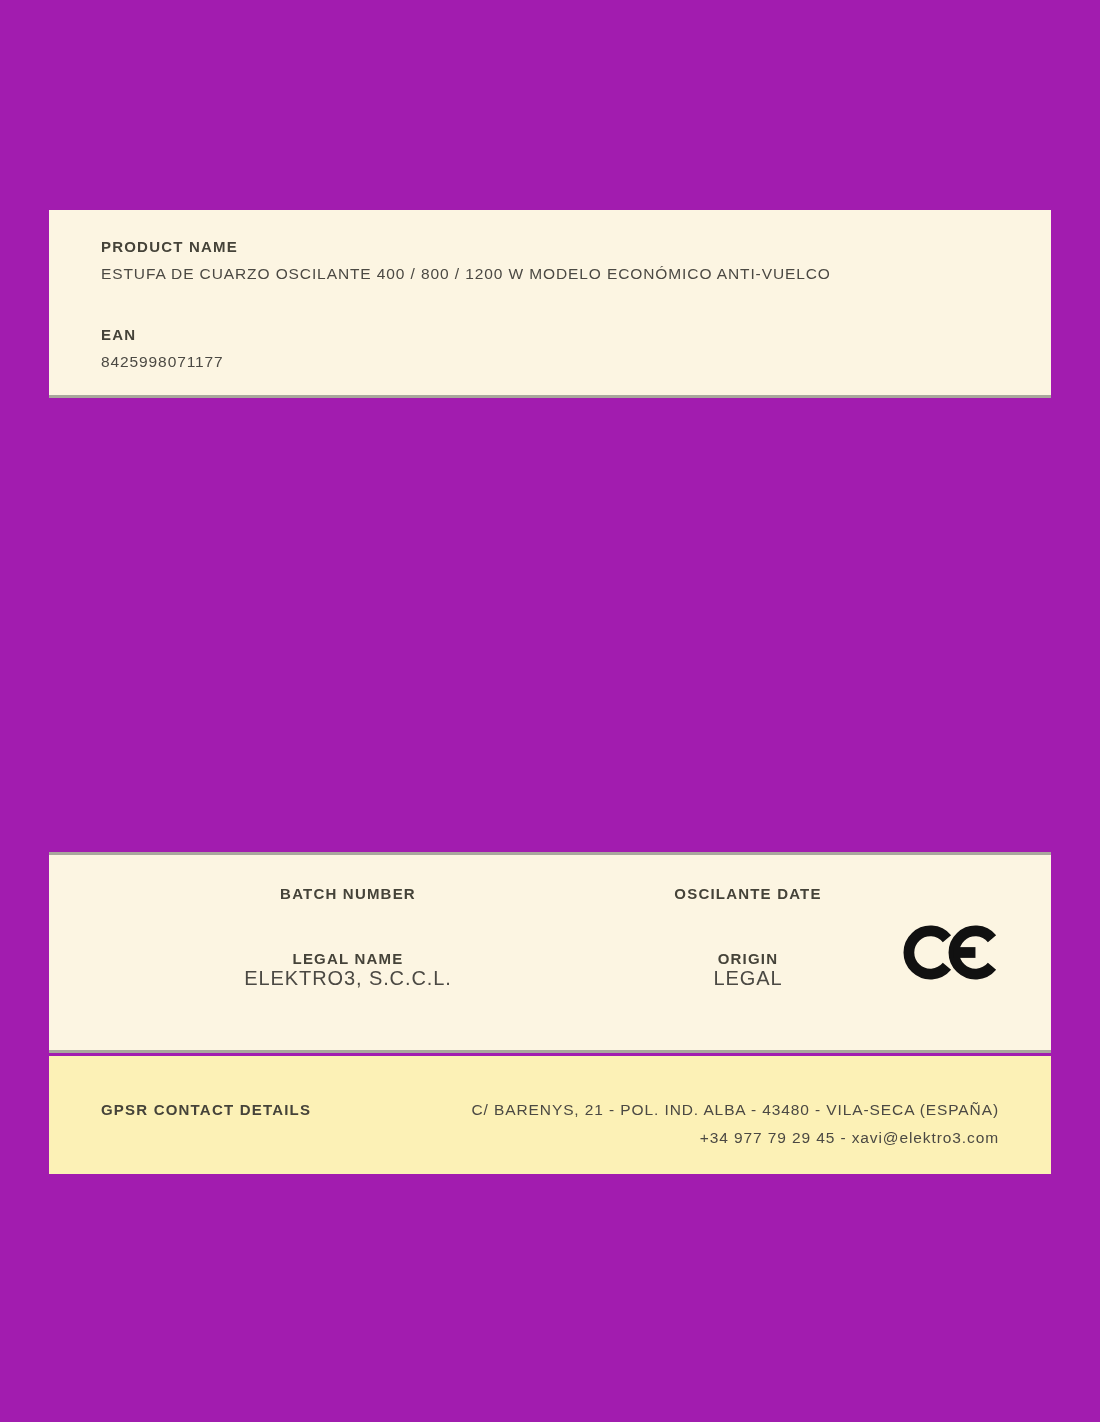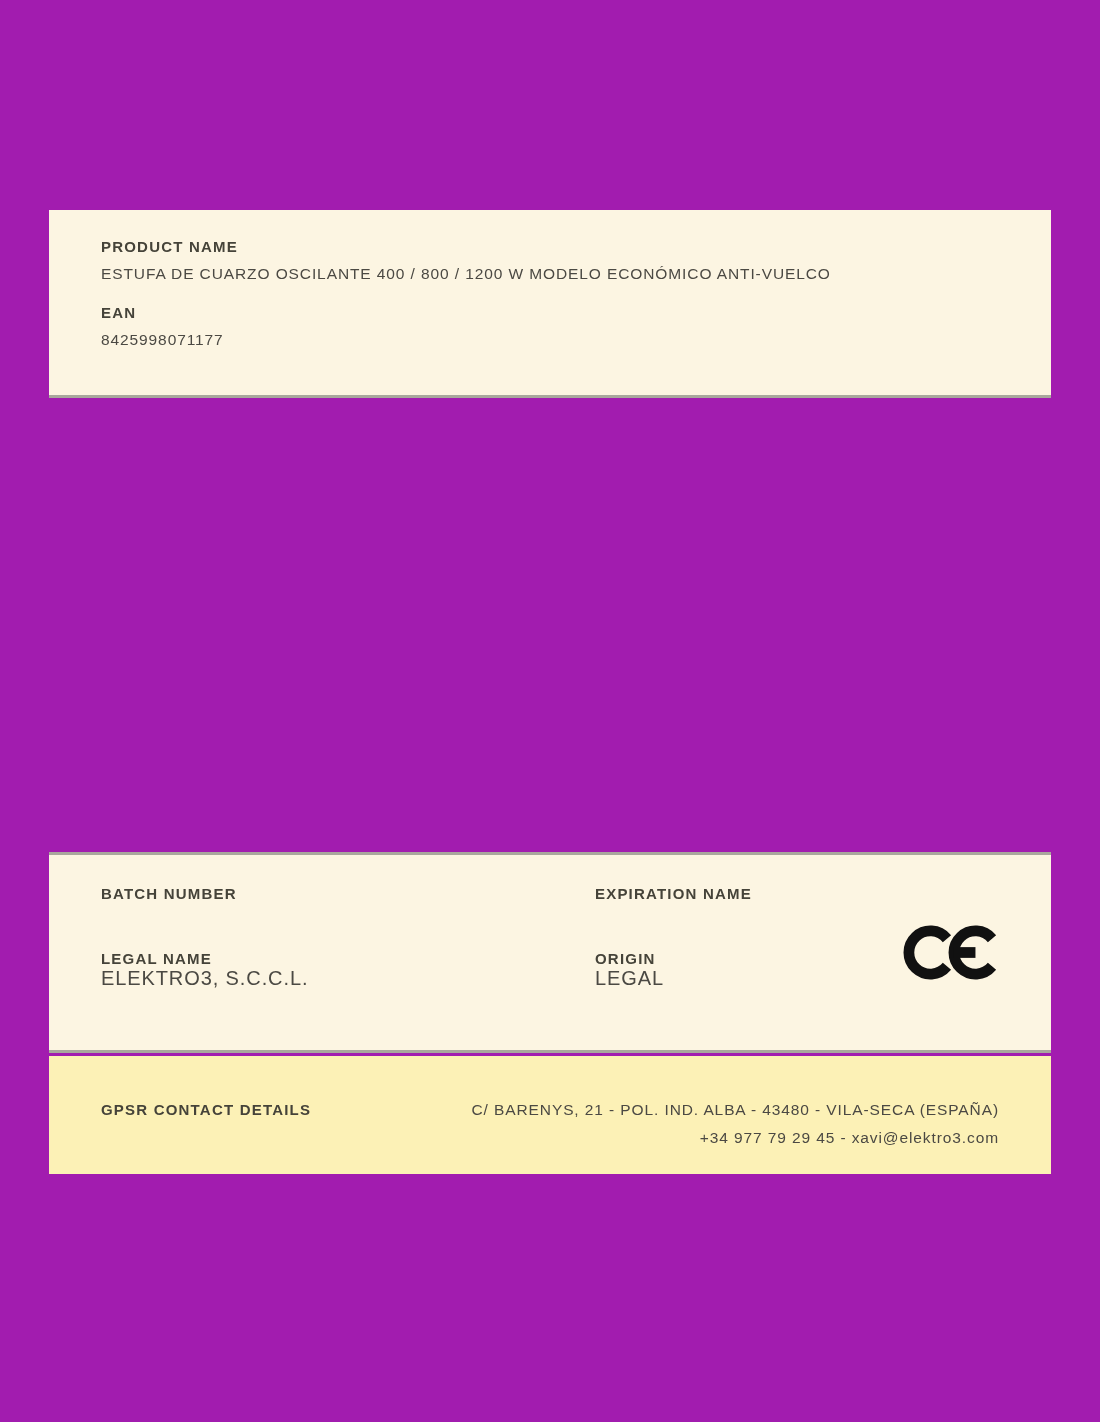--- a/index.html
+++ b/index.html
@@ -36,36 +36,36 @@
     font-weight: bold;
     letter-spacing: 1.2px;
     color: #454339;
   }
   .field-value {
     font-size: 15.5px;
     letter-spacing: 0.9px;
     margin-top: 10px;
     color: #4b4943;
   }
-  .ean-label { margin-top: 21px; }
+  .ean-label { margin-top: 43px; }
   
   .batch-panel {
     top: 852px;
     height: 201px;
     background: #fcf5e2;
     border-top: 3px solid #a9a79d;
     border-bottom: 3px solid #a9a79d;
     padding: 0 52px;
     display: grid;
     grid-template-columns: 494px 306px 1fr;
   }
   .batch-col {
     display: flex;
     flex-direction: column;
-    align-items: flex-start;
+    align-items: center;
     padding-top: 30px;
     text-align: center;
   }
   .row2-label { margin-top: 48px; }
   .center-value {
     font-size: 20px;
     letter-spacing: 0.9px;
   }
   .ce-col {
     display: flex;
@@ -110,21 +110,21 @@
     <div class="field-value">8425998071177</div>
   </div>
 
   <div class="panel batch-panel">
     <div class="batch-col">
       <div class="field-label">BATCH NUMBER</div>
       <div class="field-label row2-label">LEGAL NAME</div>
       <div class="center-value">ELEKTRO3, S.C.C.L.</div>
     </div>
     <div class="batch-col">
-      <div class="field-label">EXPIRATION NAME</div>
+      <div class="field-label">OSCILANTE DATE</div>
       <div class="field-label row2-label">ORIGIN</div>
       <div class="center-value">LEGAL</div>
     </div>
     <div class="ce-col">
       <svg class="ce-mark" width="94" height="61" viewBox="0 0 96 62" aria-hidden="true">
         <g fill="none" stroke="#111111" stroke-width="11">
           <path d="M 44.9 16.9 A 22 22 0 1 0 44.9 45.1"></path>
           <path d="M 90.9 16.9 A 22 22 0 1 0 90.9 45.1"></path>
           <path d="M 52 31 H 74"></path>
         </g>

